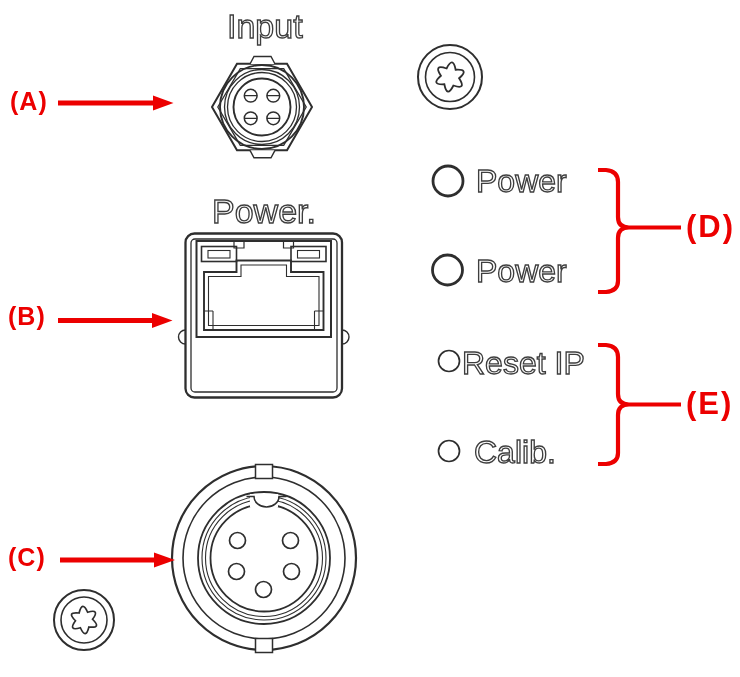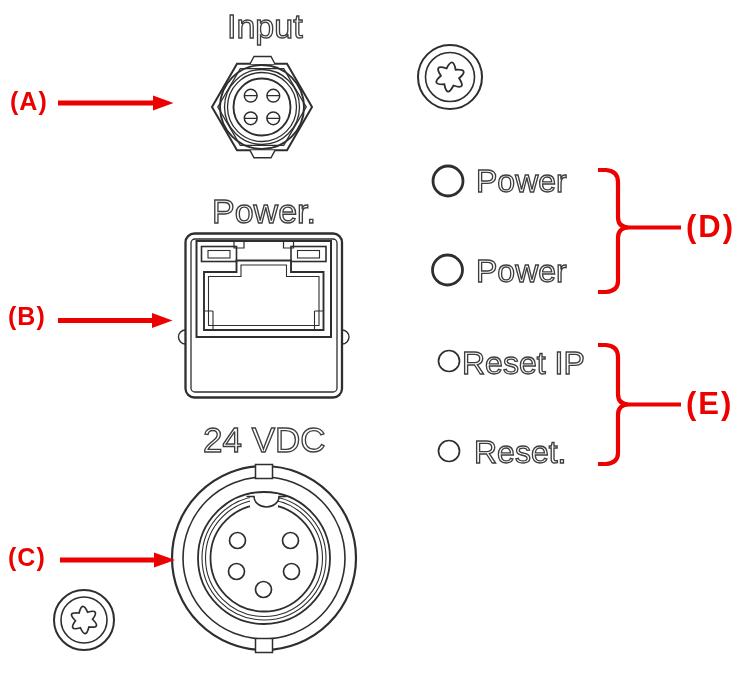--- a/index.html
+++ b/index.html
@@ -114,26 +114,25 @@
         </g>
       </g>
 
       <path stroke="#ec0000" stroke-width="4.2" d="M598,170 H606 Q618,171 618,182 V217 Q618,227.5 629,227.5 H681 M629,227.5 Q618,227.5 618,238 V281 Q618,291 606,292 H598"></path>
       <path stroke="#ec0000" stroke-width="4.2" d="M598,345 H606 Q618,346 618,357 V394 Q618,404.5 629,404.5 H681 M629,404.5 Q618,404.5 618,415 V453 Q618,463 606,464 H598"></path>
     </g>
   </svg>
 
   <div class="outline-label" style="left:227px;top:7px;font-size:34px">Input</div>
   <div class="outline-label" style="left:212px;top:192px;font-size:34px">Power.</div>
-  <div class="outline-label" style="left:203px;top:420px;font-size:35px">24 VDC</div>
 
   <div class="outline-label" style="left:476px;top:163px;font-size:32px">Power</div>
   <div class="outline-label" style="left:476px;top:253px;font-size:32px">Power</div>
   <div class="outline-label" style="left:462px;top:345px;font-size:32px">Reset IP</div>
-  <div class="outline-label" style="left:474px;top:434px;font-size:32px">Reset.</div>
+  <div class="outline-label" style="left:474px;top:434px;font-size:32px">Calib.</div>
 
   <div class="callout-label" style="left:10px;top:88px;font-size:25px">(A)</div>
   <div class="callout-label" style="left:8px;top:303px;font-size:25px">(B)</div>
   <div class="callout-label" style="left:8px;top:544px;font-size:25px">(C)</div>
   <div class="callout-label" style="left:686px;top:210px;font-size:31px;letter-spacing:2px">(D)</div>
   <div class="callout-label" style="left:686px;top:387px;font-size:31px;letter-spacing:2px">(E)</div>
 
 </div>
 
 </body></html>

